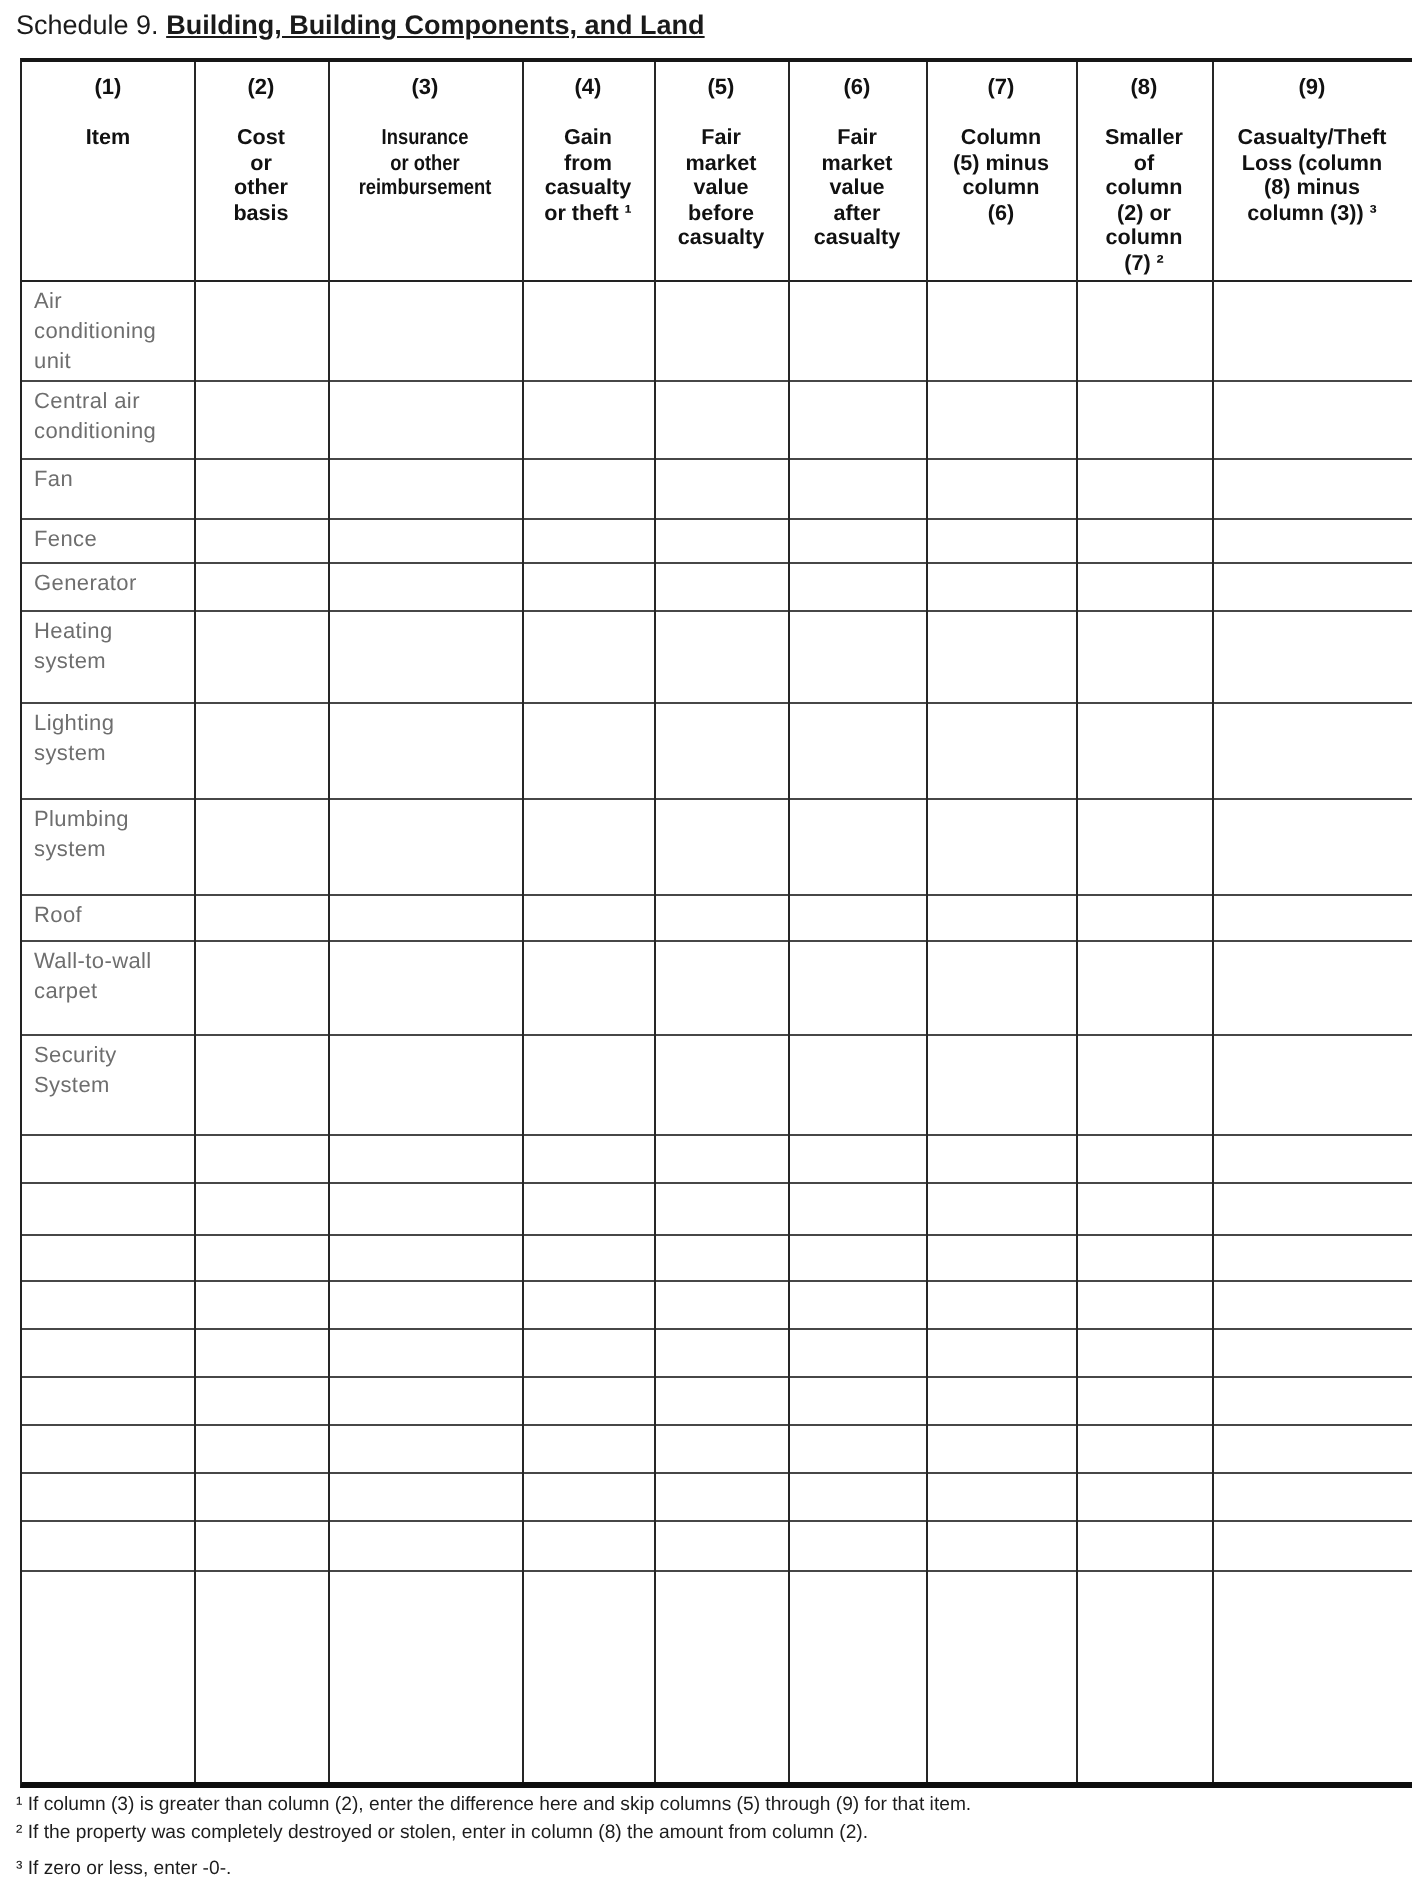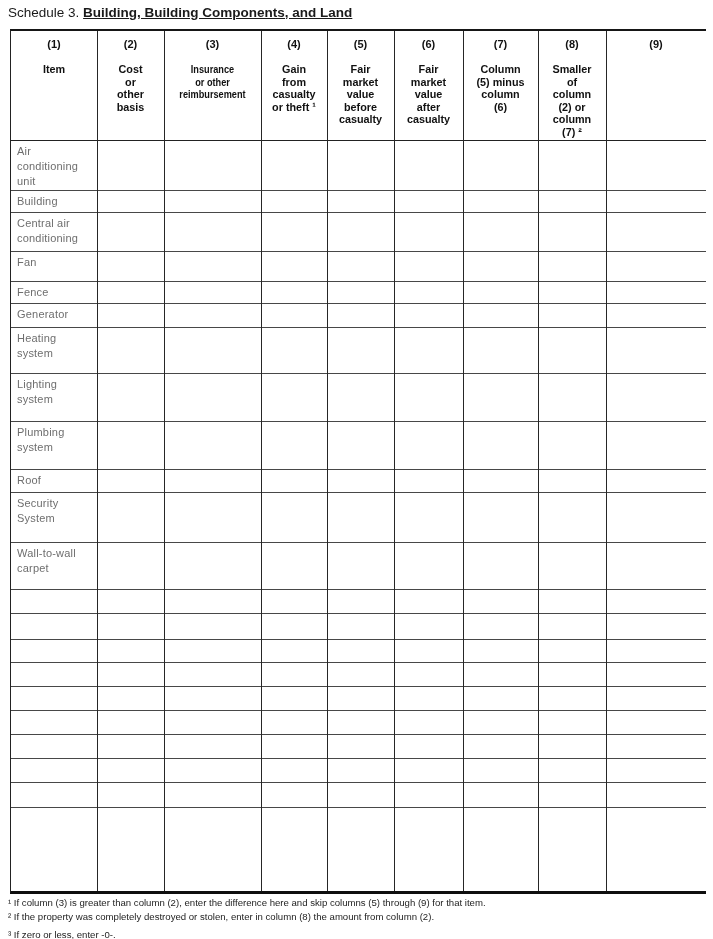--- a/index.html
+++ b/index.html
@@ -30,21 +30,21 @@
     display:block;padding:3px 4px 0 6px;font-size:11px;line-height:15px;
     color:#6e6e6e;letter-spacing:.2px;white-space:pre-line;
   }
   .footnotes{position:absolute;left:8px;top:896px;font-size:9.6px;color:#1d1d1d;}
   .fn{line-height:13.5px;white-space:pre;}
   .fn3{margin-top:5px;}
 </style>
 </head>
 <body>
 
-<div class="title"><span>Schedule 3.</span> <span class="bold">Building, Building Components, and Land</span></div>
+<div class="title"><span>Schedule 9.</span> <span class="bold">Building, Building Components, and Land</span></div>
 
 <div class="table">
   <div class="vline v1"></div>
   <div class="vline v2"></div>
   <div class="vline v3"></div>
   <div class="vline v4"></div>
   <div class="vline v5"></div>
   <div class="vline v6"></div>
   <div class="vline v7"></div>
   <div class="vline v8"></div>
@@ -101,30 +101,31 @@
         <div class="col-num">(8)</div>
         <div class="col-label">Smaller
 of
 column
 (2) or
 column
 (7) ²</div>
       </div>
     <div class="hcell w9">
         <div class="col-num">(9)</div>
+        <div class="col-label">Casualty/Theft
+Loss (column
+(8) minus
+column (3)) ³</div>
       </div>
   </div>
 
   <div class="row" style="height:50px">
       <span class="item-text">Air
 conditioning
 unit</span>
-    </div>
-  <div class="row" style="height:22px">
-      <span class="item-text">Building</span>
     </div>
   <div class="row" style="height:39px">
       <span class="item-text">Central air
 conditioning</span>
     </div>
   <div class="row" style="height:30px">
       <span class="item-text">Fan</span>
     </div>
   <div class="row" style="height:22px">
       <span class="item-text">Fence</span>
@@ -140,27 +141,27 @@
       <span class="item-text">Lighting
 system</span>
     </div>
   <div class="row" style="height:48px">
       <span class="item-text">Plumbing
 system</span>
     </div>
   <div class="row" style="height:23px">
       <span class="item-text">Roof</span>
     </div>
+  <div class="row" style="height:47px">
+      <span class="item-text">Wall-to-wall
+carpet</span>
+    </div>
   <div class="row" style="height:50px">
       <span class="item-text">Security
 System</span>
-    </div>
-  <div class="row" style="height:47px">
-      <span class="item-text">Wall-to-wall
-carpet</span>
     </div>
   <div class="row" style="height:24px">
       <span class="item-text"></span>
     </div>
   <div class="row" style="height:26px">
       <span class="item-text"></span>
     </div>
   <div class="row" style="height:23px">
       <span class="item-text"></span>
     </div>

